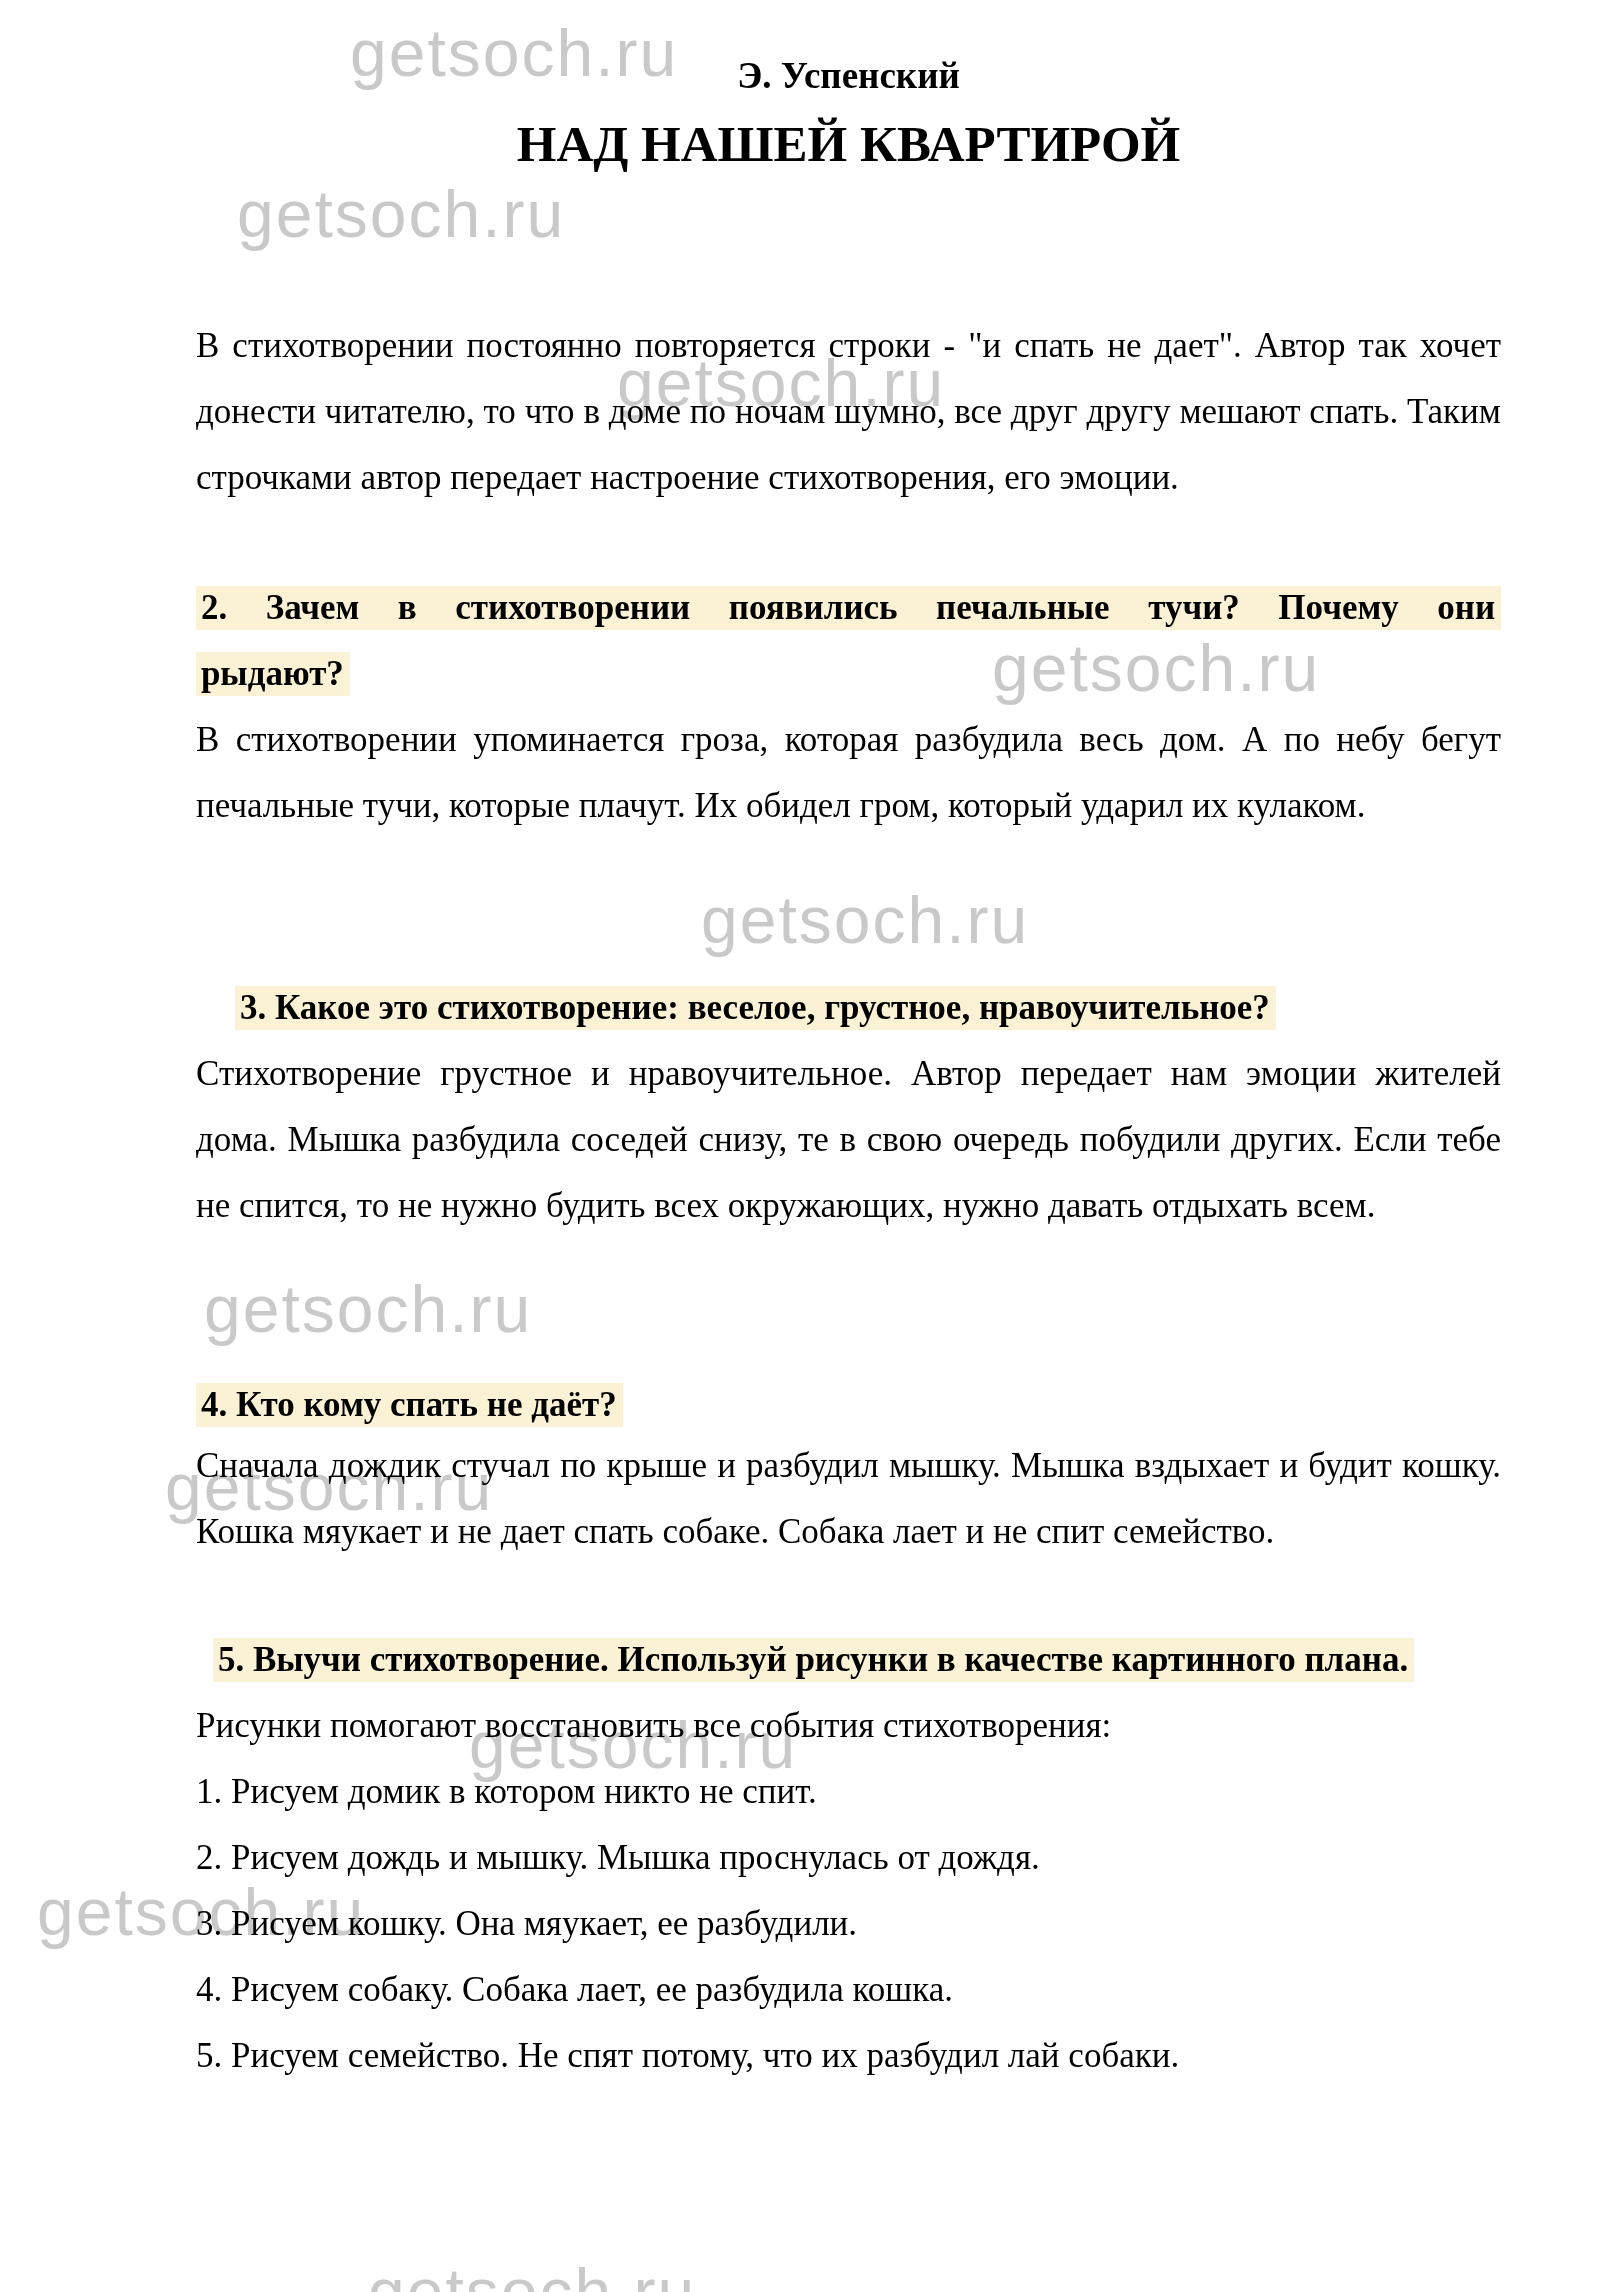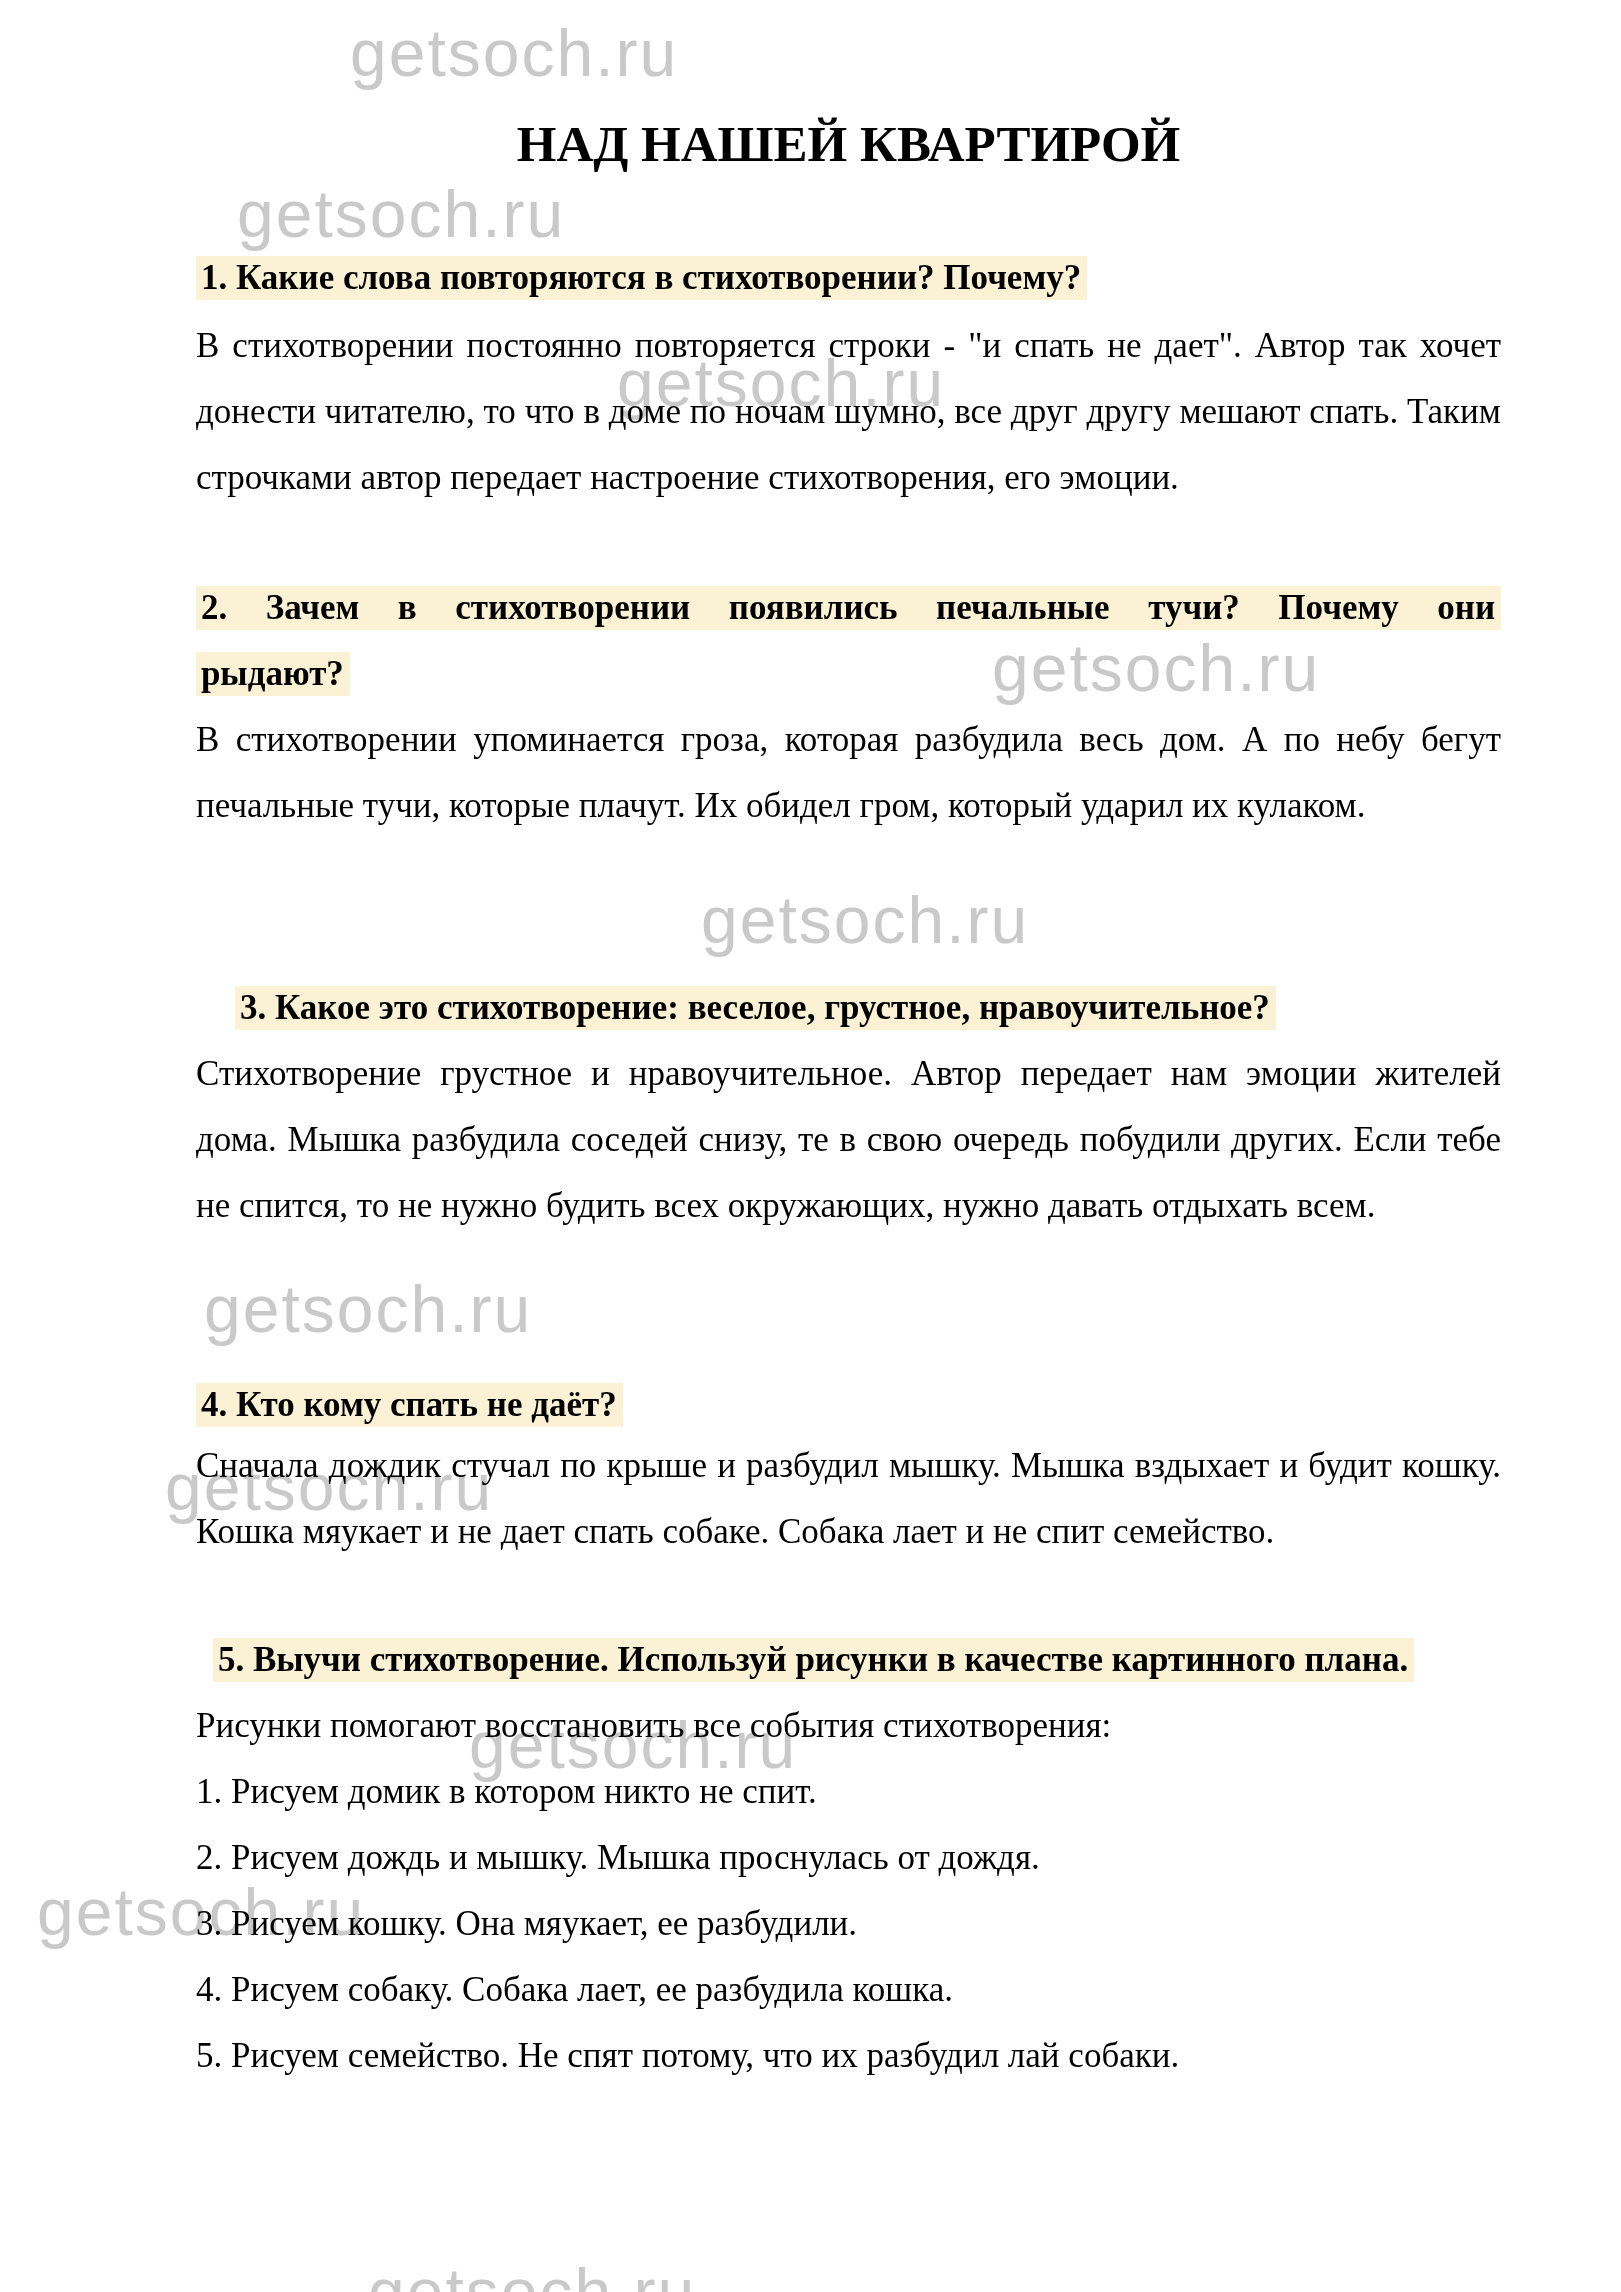--- a/index.html
+++ b/index.html
@@ -89,25 +89,23 @@
   <div class="wm wm4">getsoch.ru</div>
   <div class="wm wm5">getsoch.ru</div>
   <div class="wm wm6">getsoch.ru</div>
   <div class="wm wm7">getsoch.ru</div>
   <div class="wm wm8">getsoch.ru</div>
   <div class="wm wm9">getsoch.ru</div>
   <div class="wm wm10">getsoch.ru</div>
 
   <div class="content">
 
+    <div class="blk title-author">Э. Успенский</div>
     <div class="blk title-main">НАД НАШЕЙ КВАРТИРОЙ</div>
 
-    <div class="blk heading q1">
-      <span class="hl">1. Какие слова повторяются в стихотворении? Почему?</span>
-    </div>
     <div class="blk para a1">В стихотворении постоянно повторяется строки - "и спать не дает". Автор так хочет донести читателю, то что в доме по ночам шумно, все друг другу мешают спать. Таким строчками автор передает настроение стихотворения, его эмоции.</div>
 
     <div class="blk heading q2">
       <div class="justify-full">
         <span class="hl">2. Зачем в стихотворении появились печальные тучи? Почему они</span>
       </div>
       <div>
         <span class="hl">рыдают?</span>
       </div>
     </div>

